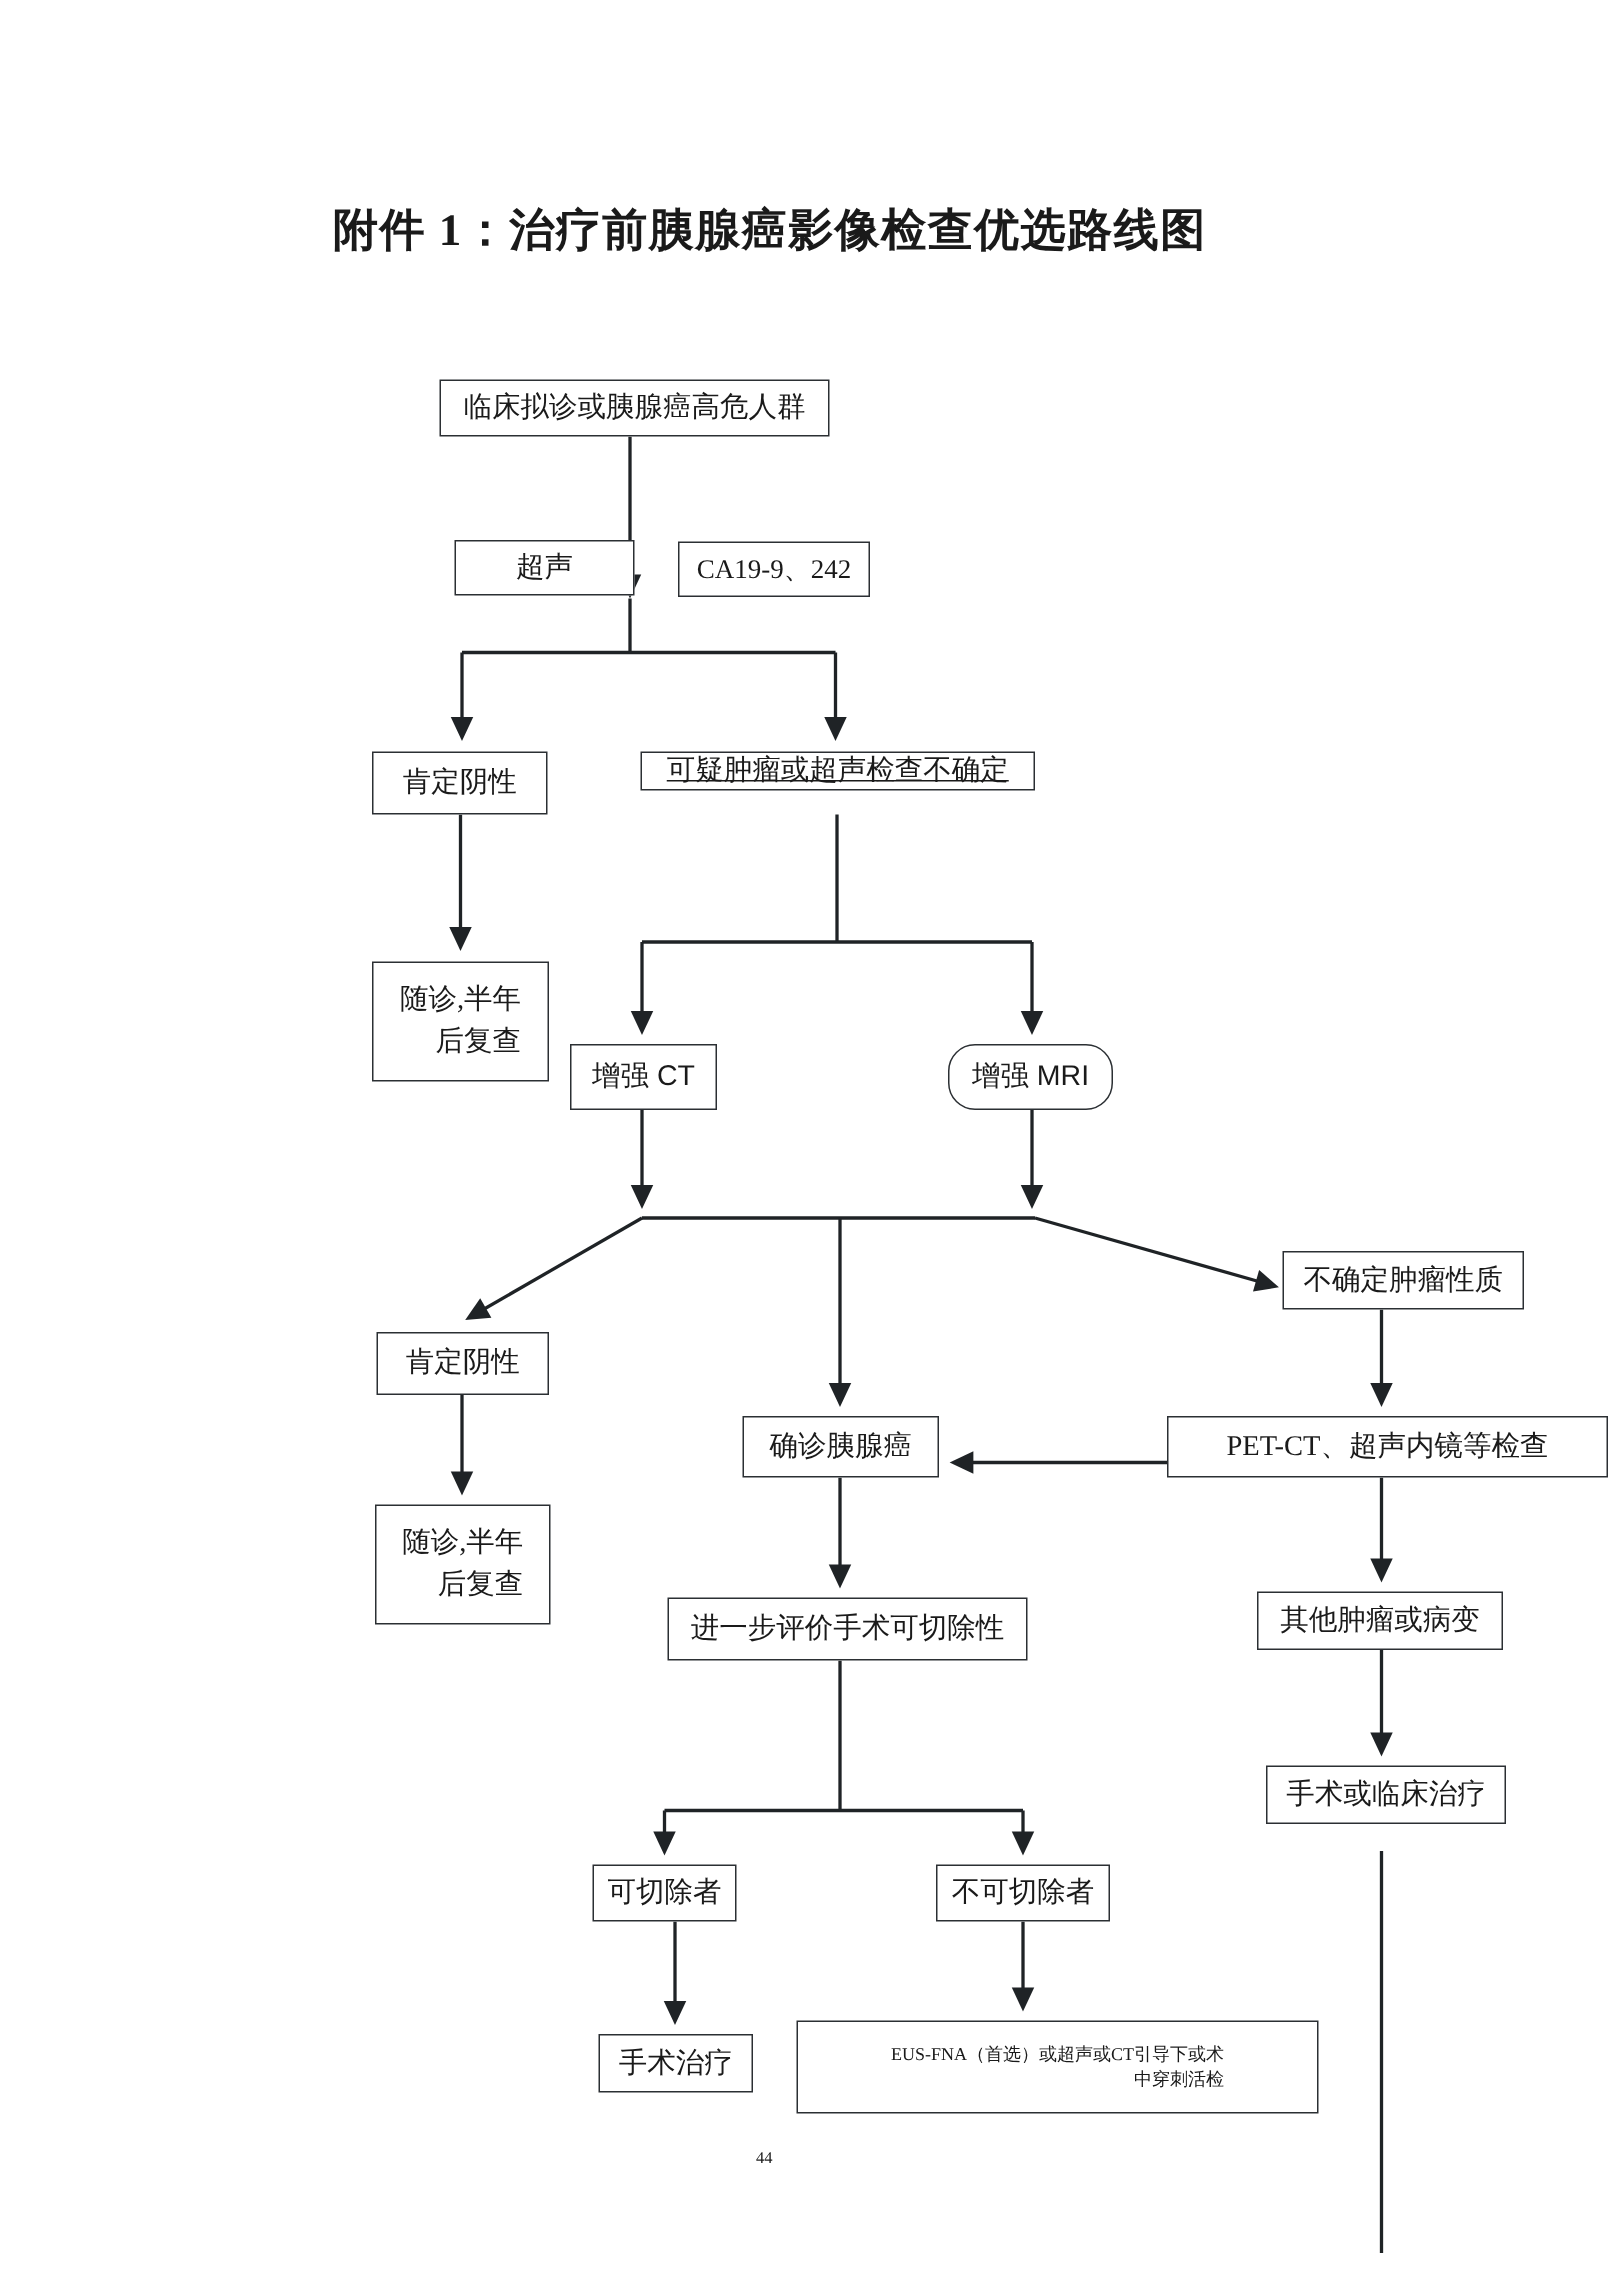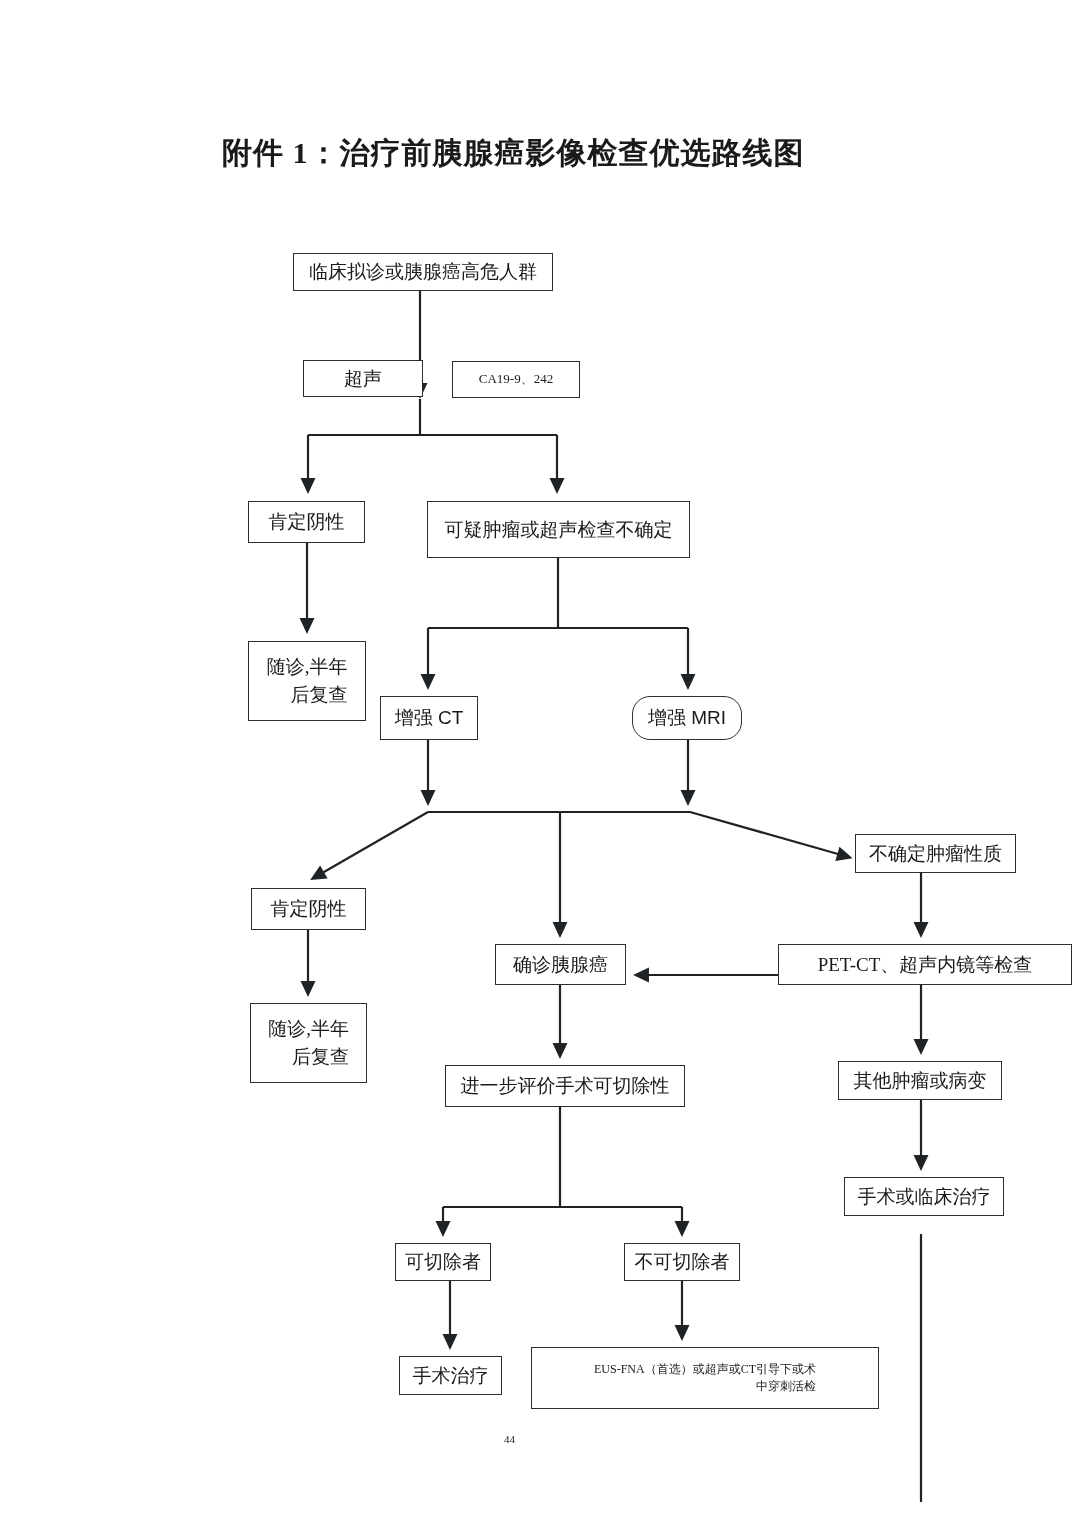--- a/index.html
+++ b/index.html
@@ -122,29 +122,29 @@
   </svg>
 
   <div class="nodebox" style="left:293px;top:253px;width:260px;height:38px;">
     <span>临床拟诊或胰腺癌高危人群</span>
   </div>
 
   <div class="nodebox" style="left:279px;top:360px;width:120px;height:37px;margin-left:24px;">
     <span>超声</span>
   </div>
 
-  <div class="nodebox" style="left:452px;top:361px;width:128px;height:37px;font-size:13px;">
+  <div class="nodebox" style="left:452px;top:361px;width:128px;height:37px;font-size:18px;">
     <span>CA19-9、242</span>
   </div>
 
   <div class="nodebox" style="left:248px;top:501px;width:117px;height:42px;">
     <span>肯定阴性</span>
   </div>
 
-  <div class="nodebox" style="left:427px;top:501px;width:263px;height:57px;">
+  <div class="nodebox" style="left:427px;top:501px;width:263px;height:26px;text-decoration:underline;">
     <span>可疑肿瘤或超声检查不确定</span>
   </div>
 
   <div class="nodebox multiline" style="left:248px;top:641px;width:118px;height:80px;white-space:pre-line;">
     <span>随诊,半年
 后复查</span>
   </div>
 
   <div class="nodebox sans" style="left:380px;top:696px;width:98px;height:44px;">
     <span>增强 CT</span>

